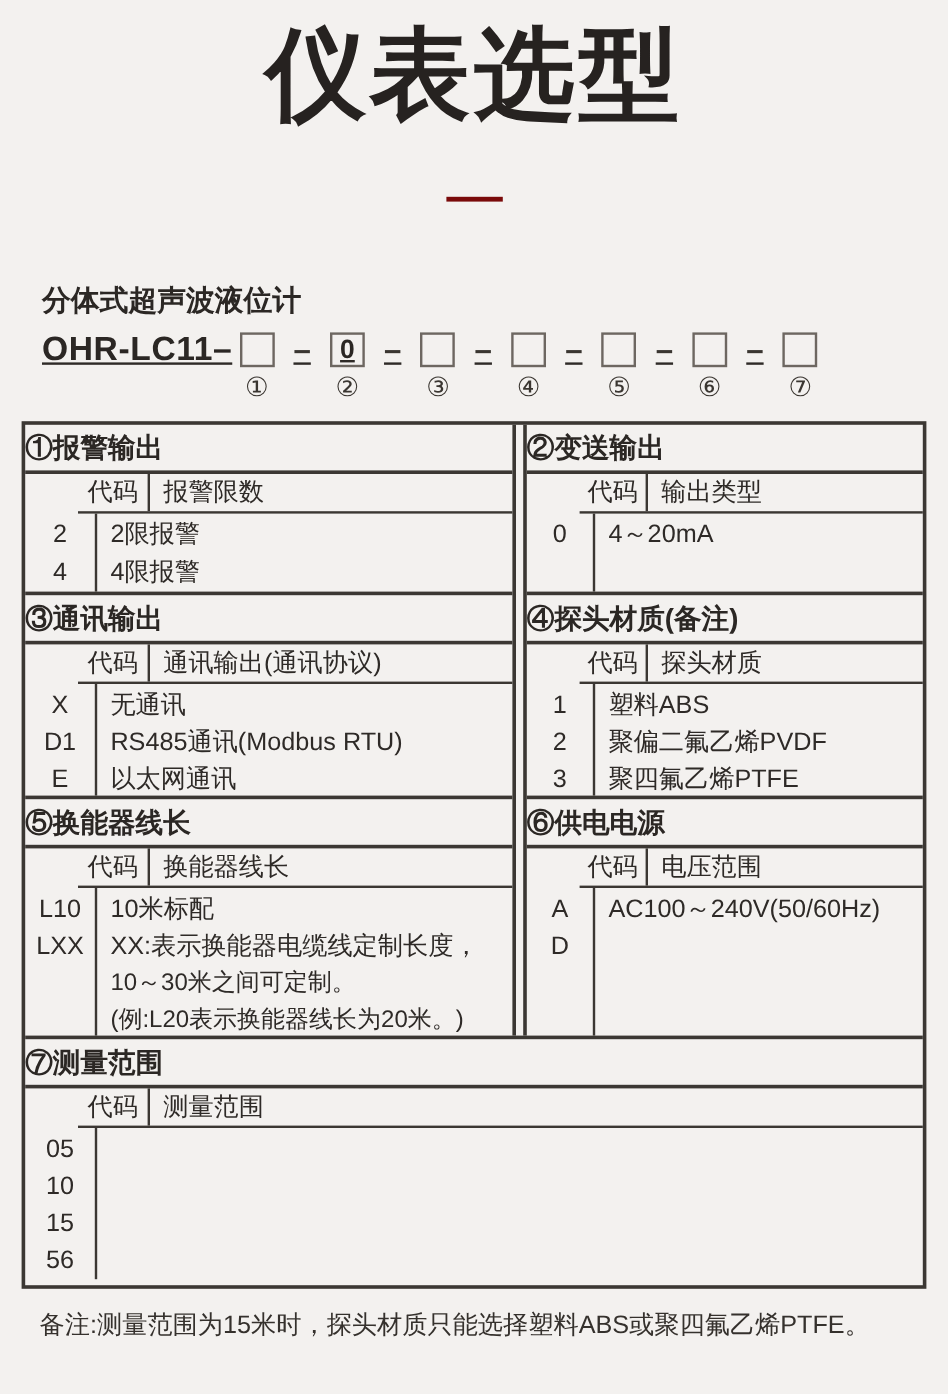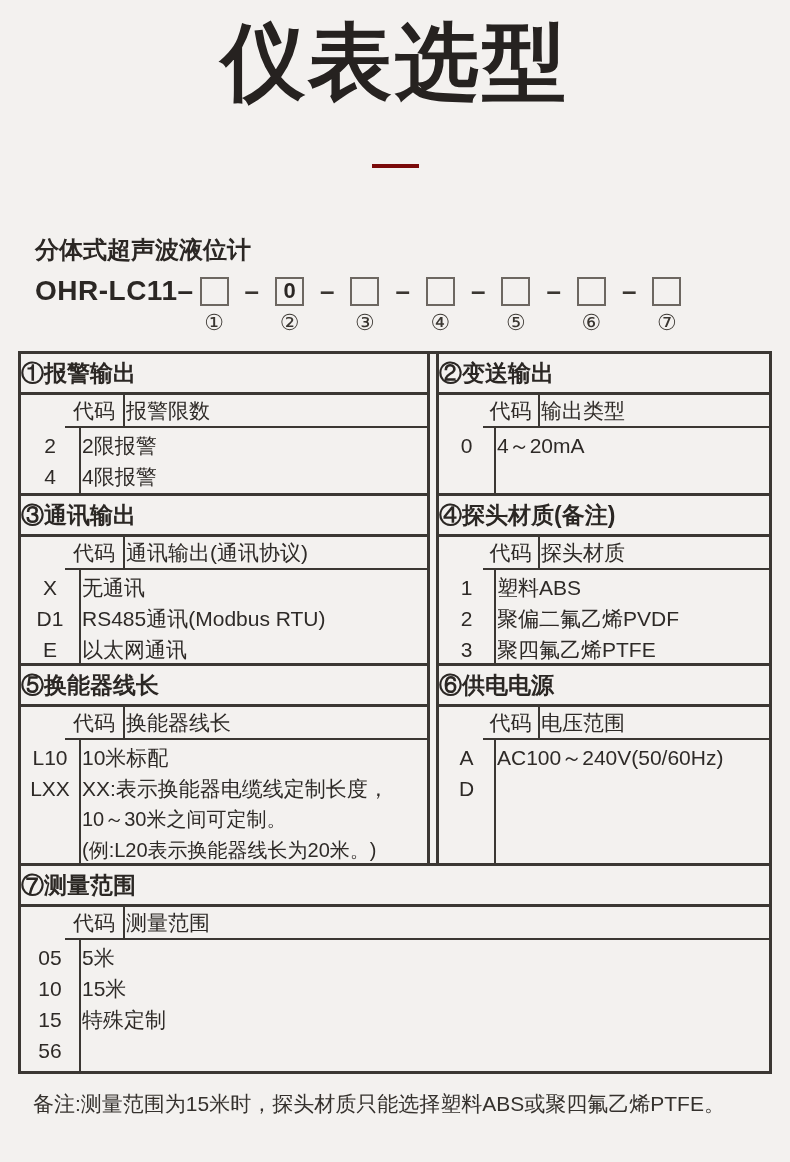--- a/index.html
+++ b/index.html
@@ -25,20 +25,21 @@
   }
   .subtitle {
     margin: 66px 0 0 35px;
     font-size: 24px;
     font-weight: bold;
     color: #2b2724;
   }
   .model-area {
     margin: 8px 15px 0 35px;
     height: 64px;
+    text-decoration: underline;
   }
   .model-line {
     display: flex;
     align-items: center;
     height: 34px;
   }
   .model-prefix {
     font-size: 28px;
     font-weight: bold;
     letter-spacing: 0.5px;
@@ -90,29 +91,29 @@
   }
   .h-code, .code-col {
     width: 58px;
     flex-shrink: 0;
     text-align: center;
     border-right: 2px solid #3b3733;
   }
   .col-right .h-code, .col-right .code-col { width: 55px; }
   .h-desc, .desc-col {
     flex: 1;
-    padding-left: 1px;
+    padding-left: 11px;
     white-space: nowrap;
     overflow: hidden;
   }
   .sec-data { display: flex; font-size: 21px; }
   .data-a { height: 65px; }
   .data-b { height: 93px; }
   .data-c { height: 123px; }
-  .data-7 { height: 131px; }
+  .data-7 { height: 131px; flex-direction: column; }
   .code-col, .desc-col { padding-top: 2px; }
   .line { line-height: 31px; height: 31px; }
   .line.cont { font-size: 20px; }
   .note {
     margin: 16px 0 0 33px;
     font-size: 21px;
     color: #35312d;
     white-space: nowrap;
   }
 </style>

